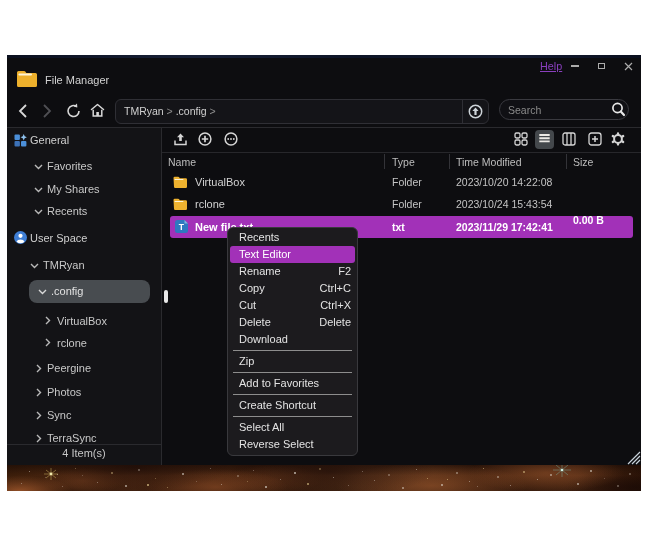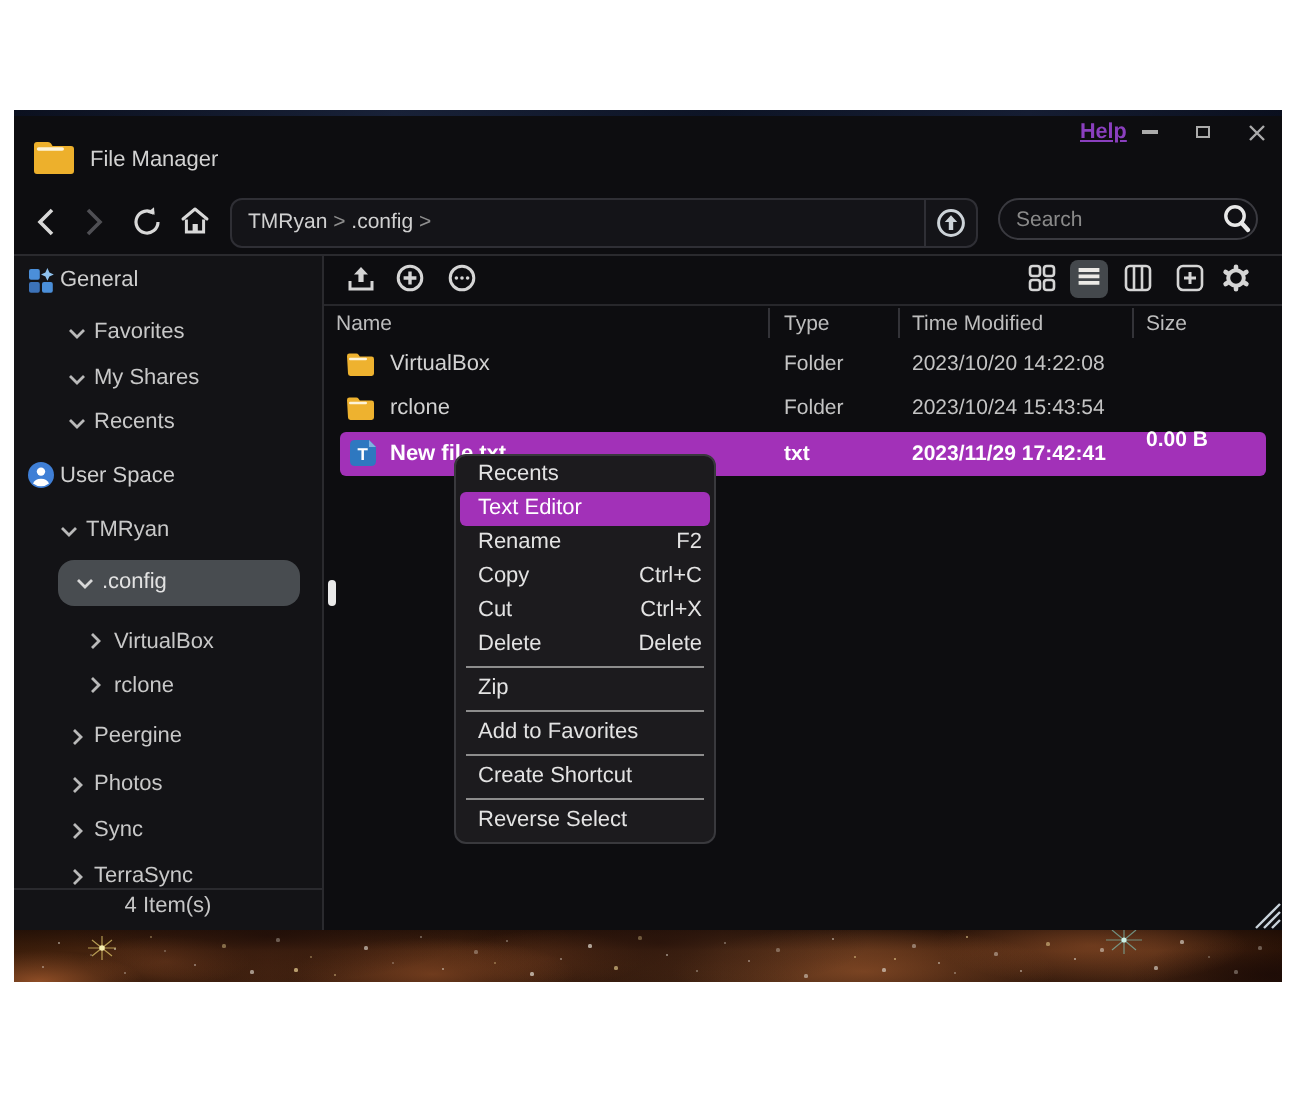--- a/index.html
+++ b/index.html
@@ -97,21 +97,21 @@
 
   <div class="abs" id="win" style="left:7px; top:58px; width:634px; height:407px; background:#0d0d10;"></div>
 
   <div class="abs" style="left:16px; top:69px;">
     <svg width="22" height="19" viewBox="0 0 22 19">
       <path d="M1 3.5 q0-1.5 1.5-1.5 l5.5 0 q1 0 1.5 0.8 l0.8 1.2 l9.2 0 q1.5 0 1.5 1.5 l0 11 q0 1.5-1.5 1.5 l-17 0 q-1.5 0-1.5-1.5 z" fill="#edb02c"></path>
       <rect x="2.4" y="4.6" width="13.6" height="1.8" rx="0.9" fill="#fdf3d8"></rect>
     </svg>
   </div>
   <div class="abs txt" style="left:45px; top:74px; font-size:11px; color:#d2d2d2;">File Manager</div>
-  <div class="abs" style="left:540px; top:60px; font-size:10.8px; font-weight:bold; color:#8a3fbe; text-decoration:underline;text-align:right;">Help</div>
+  <div class="abs" style="left:540px; top:60px; font-size:10.8px; font-weight:normal; color:#8a3fbe; text-decoration:underline;text-align:right;">Help</div>
   <div class="abs" style="left:571px; top:65.4px; width:7.5px; height:1.3px; background:#ababab;"></div>
   <div class="abs" style="left:598px; top:62.5px; width:6.5px; height:6.5px; border:1.2px solid #ababab;"></div>
   <div class="abs" style="left:624px; top:62px;">
     <svg width="9" height="9" viewBox="0 0 9 9">
         <path d="M1 1 L8 8 M8 1 L1 8" stroke="#ababab" stroke-width="1.2"></path>
       </svg>
   </div>
 
   <div class="abs" style="left:18px; top:104px;">
     <svg width="10" height="14" viewBox="0 0 10 14">
@@ -377,35 +377,43 @@
        <span style="float:right; font-size:11px; color:#e3e3e3;">Ctrl+C</span>
     </div>
       <div style="position:relative; height:17px; line-height:17px; margin:0 2px; padding:0 4px 0 9px; border-radius:3px; ">
        <span style="float:left; font-size:11px; color:#e3e3e3;">Cut</span>
        <span style="float:right; font-size:11px; color:#e3e3e3;">Ctrl+X</span>
     </div>
       <div style="position:relative; height:17px; line-height:17px; margin:0 2px; padding:0 4px 0 9px; border-radius:3px; ">
        <span style="float:left; font-size:11px; color:#e3e3e3;">Delete</span>
        <span style="float:right; font-size:11px; color:#e3e3e3;">Delete</span>
     </div>
+      <div style="position:relative; height:17px; line-height:17px; margin:0 2px; padding:0 4px 0 9px; border-radius:3px; ">
+       <span style="float:left; font-size:11px; color:#e3e3e3;">Download</span>
+
+    </div>
       <div style="height:1px; background:#8d8d8d; margin:2px 5px;"></div>
       <div style="position:relative; height:17px; line-height:17px; margin:0 2px; padding:0 4px 0 9px; border-radius:3px; ">
        <span style="float:left; font-size:11px; color:#e3e3e3;">Zip</span>
 
     </div>
       <div style="height:1px; background:#8d8d8d; margin:2px 5px;"></div>
       <div style="position:relative; height:17px; line-height:17px; margin:0 2px; padding:0 4px 0 9px; border-radius:3px; ">
        <span style="float:left; font-size:11px; color:#e3e3e3;">Add to Favorites</span>
 
     </div>
       <div style="height:1px; background:#8d8d8d; margin:2px 5px;"></div>
       <div style="position:relative; height:17px; line-height:17px; margin:0 2px; padding:0 4px 0 9px; border-radius:3px; ">
        <span style="float:left; font-size:11px; color:#e3e3e3;">Create Shortcut</span>
 
     </div>
       <div style="height:1px; background:#8d8d8d; margin:2px 5px;"></div>
       <div style="position:relative; height:17px; line-height:17px; margin:0 2px; padding:0 4px 0 9px; border-radius:3px; ">
+       <span style="float:left; font-size:11px; color:#e3e3e3;">Select All</span>
+
+    </div>
+      <div style="position:relative; height:17px; line-height:17px; margin:0 2px; padding:0 4px 0 9px; border-radius:3px; ">
        <span style="float:left; font-size:11px; color:#e3e3e3;">Reverse Select</span>
 
     </div>
     </div>
 
 </div>
 
 </body></html>

